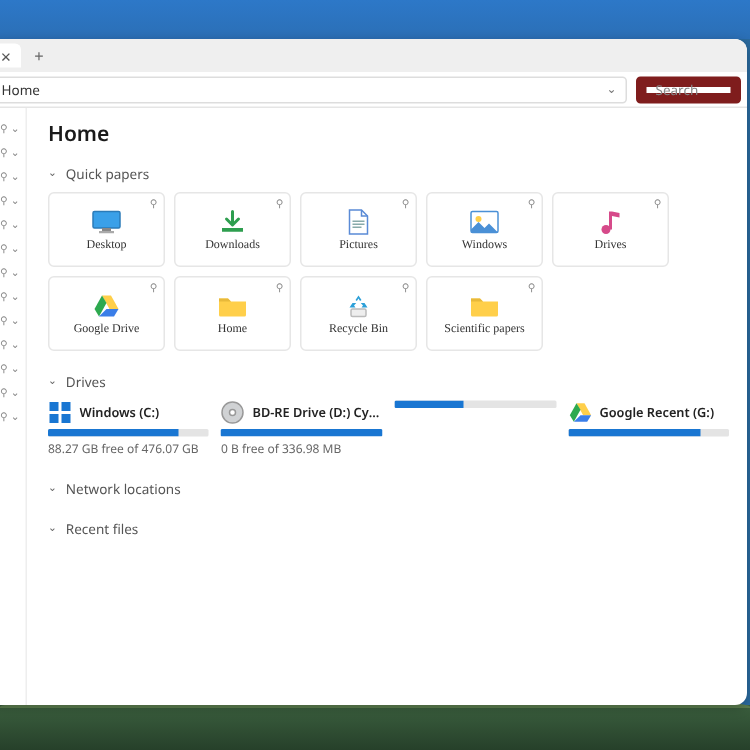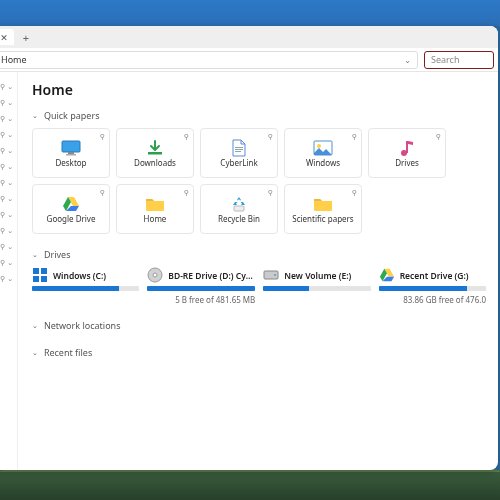--- a/index.html
+++ b/index.html
@@ -7,38 +7,38 @@
   .bg-top { position:absolute; top:0; left:0; right:0; height:26px; background: linear-gradient(#2d78c8,#2b6fb6); }
   .bg-bottom { position:absolute; bottom:0; left:0; right:0; height:30px; background: linear-gradient(#3b5f3e,#26402a); }
   .bg-bottom::before{content:"";position:absolute;top:-6px;left:0;right:0;height:8px;background:#5b7d4e;border-radius:50% 40% 60% 50%/100% 100% 0 0;}
   .window { position:absolute; top:26px; left:-10px; right:2px; bottom:30px; background:#fff; border-radius:8px; box-shadow:0 2px 8px rgba(0,0,0,.25); display:flex; flex-direction:column; overflow:hidden;}
   .tabbar { height:22px; background:#efefef; display:flex; align-items:center; padding:0 4px; gap:4px;}
   .tab { width:20px; height:16px; background:#fff; border-radius:4px 4px 0 0; display:flex; align-items:center; justify-content:center; font-size:9px; color:#555;}
   .newtab { width:16px;height:16px;display:flex;align-items:center;justify-content:center;font-size:11px;color:#666;}
   .addrbar { height:24px; display:flex; align-items:center; border-bottom:1px solid #e5e5e5; padding:0 4px; gap:6px;}
   .breadcrumb { flex:1; height:18px; border:1px solid #ddd; border-radius:3px; font-size:9px; color:#333; display:flex; align-items:center; padding:0 6px; justify-content:space-between;}
   .bc-chev{font-size:8px;color:#777;}
-  .searchbox { width:70px; height:18px; border:1px solid #7f1d1d; border-radius:3px; font-size:9px; color:#888; display:flex; align-items:center; padding:0 6px;}
+  .searchbox { width:70px; height:18px; border:7px solid #7f1d1d; border-radius:3px; font-size:9px; color:#888; display:flex; align-items:center; padding:0 6px;}
   .body { flex:1; display:flex; overflow:hidden;}
   .sidebar { width:28px; border-right:1px solid #eee; padding-top:6px;}
   .sbitem{height:16px;display:flex;align-items:center;justify-content:flex-end;padding-right:4px;}
   .sbchev{font-size:7px;color:#888;}
   .pin-sb{font-size:7px;color:#888;margin-right:2px;}
   .content { flex:1; padding:8px 12px 8px 14px; overflow:auto;}
   .page-title{font-size:14px;font-weight:600;color:#1a1a1a;margin-bottom:10px;}
   .section{margin-bottom:14px;}
   .sechdr{display:flex;align-items:center;gap:6px;font-size:9px;color:#555;margin-bottom:6px;cursor:default;}
   .sechdr .chev{font-size:7px;color:#666;}
   .qa-grid{display:flex;flex-wrap:wrap;gap:6px;}
   .qa-card{width:78px;height:50px;border:1px solid #e6e6e6;border-radius:4px;background:#fff;position:relative;display:flex;flex-direction:column;align-items:center;justify-content:center;gap:2px;}
   .qa-card .pin{position:absolute;top:3px;right:4px;font-size:7px;color:#888;}
   .qa-card .ic{width:20px;height:18px;display:flex;align-items:center;justify-content:center;}
-  .qa-card .lbl{font-size:8px;color:#333;text-align:center;line-height:1;}
+  .qa-card .lbl{font-size:8px;color:#333;text-align:center;line-height:1;font-family:Liberation Serif, serif;}
   .drv-row{display:flex;gap:8px;}
-  .drv-card{width:108px;text-align:right;}
+  .drv-card{width:108px;}
   .drv-hdr{display:flex;align-items:center;gap:5px;margin-bottom:3px;}
   .drv-ic{width:16px;height:16px;display:flex;align-items:center;justify-content:center;flex-shrink:0;}
   .drv-name{font-size:8.5px;font-weight:600;color:#222;white-space:nowrap;overflow:hidden;text-overflow:ellipsis;}
   .drv-bar{height:5px;background:#e4e4e4;border-radius:1px;overflow:hidden;margin-bottom:3px;}
   .drv-fill{height:100%;background:#1976d2;}
   .drv-free{font-size:8px;color:#666;white-space:nowrap;}
   svg{display:block;}
 </style>
 </head>
 <body>
@@ -157,21 +157,21 @@
               <span class="pin">⚲</span>
               <span class="ic">
                 <svg width="16" height="18" viewBox="0 0 16 18">
                   <path d="M2 1h8l4 4v12H2z" fill="#fff" stroke="#5a8bd6"></path>
                   <path d="M10 1v4h4" fill="none" stroke="#5a8bd6"></path>
                   <rect x="4" y="8" width="8" height="1" fill="#8aa"></rect>
                   <rect x="4" y="10" width="8" height="1" fill="#8aa"></rect>
                   <rect x="4" y="12" width="6" height="1" fill="#8aa"></rect>
                 </svg>
               </span>
-              <span class="lbl">CyberLink</span>
+              <span class="lbl">Pictures</span>
             </div>
             <div class="qa-card">
               <span class="pin">⚲</span>
               <span class="ic">
                 <svg width="20" height="16" viewBox="0 0 20 16">
                   <rect x="1" y="1" width="18" height="14" rx="1" fill="#fff" stroke="#4a90d6"></rect>
                   <circle cx="6" cy="6" r="2" fill="#ffcf4a"></circle>
                   <path d="M1 13l5-5 4 4 3-3 6 6H1z" fill="#4a90d6"></path>
                 </svg>
               </span>
@@ -248,65 +248,56 @@
                     <rect x="9" y="1" width="6" height="6" fill="#1976d2"></rect>
                     <rect x="1" y="9" width="6" height="6" fill="#1976d2"></rect>
                     <rect x="9" y="9" width="6" height="6" fill="#1976d2"></rect>
                   </svg>
                 </span>
                 <span class="drv-name">Windows (C:)</span>
               </div>
               <div class="drv-bar">
                 <div class="drv-fill" style="width:81%"></div>
               </div>
+              <div class="drv-free">88.27 GB free of 476.07 GB</div>
             </div>
             <div class="drv-card">
               <div class="drv-hdr">
                 <span class="drv-ic">
                   <svg width="16" height="16" viewBox="0 0 16 16">
                     <circle cx="8" cy="8" r="7" fill="#d0d2d4" stroke="#999"></circle>
                     <circle cx="8" cy="8" r="2" fill="#fff" stroke="#999"></circle>
                   </svg>
                 </span>
                 <span class="drv-name">BD-RE Drive (D:) CyberLink</span>
               </div>
               <div class="drv-bar">
                 <div class="drv-fill" style="width:100%"></div>
               </div>
-              <div class="drv-free">5 B free of 481.65 MB</div>
+              <div class="drv-free">0 B free of 336.98 MB</div>
             </div>
             <div class="drv-card">
-              <div class="drv-hdr">
-                <span class="drv-ic">
-                  <svg width="16" height="14" viewBox="0 0 16 14">
-                    <rect x="1" y="3" width="14" height="8" rx="1" fill="#c8cace" stroke="#888"></rect>
-                    <circle cx="12" cy="7" r="1" fill="#5a9"></circle>
-                  </svg>
-                </span>
-                <span class="drv-name">New Volume (E:)</span>
-              </div>
               <div class="drv-bar">
                 <div class="drv-fill" style="width:43%"></div>
               </div>
             </div>
             <div class="drv-card">
               <div class="drv-hdr">
                 <span class="drv-ic">
                   <svg width="18" height="16" viewBox="0 0 18 16">
                     <path d="M6 1h6l5 9h-6z" fill="#ffcf4a"></path>
                     <path d="M6 1L1 10l3 5 5-9z" fill="#2da94f"></path>
                     <path d="M4 15h10l3-5H9z" fill="#3a7ee8"></path>
                   </svg>
                 </span>
-                <span class="drv-name">Recent Drive (G:)</span>
+                <span class="drv-name">Google Recent (G:)</span>
               </div>
               <div class="drv-bar">
                 <div class="drv-fill" style="width:82%"></div>
               </div>
-              <div class="drv-free">83.86 GB free of 476.0</div>
             </div>
           </div>
       </div>
 
       <div class="section">
         <div class="sechdr">
           <span class="chev">⌄</span>
           <span>Network locations</span>
         </div>
       </div>

